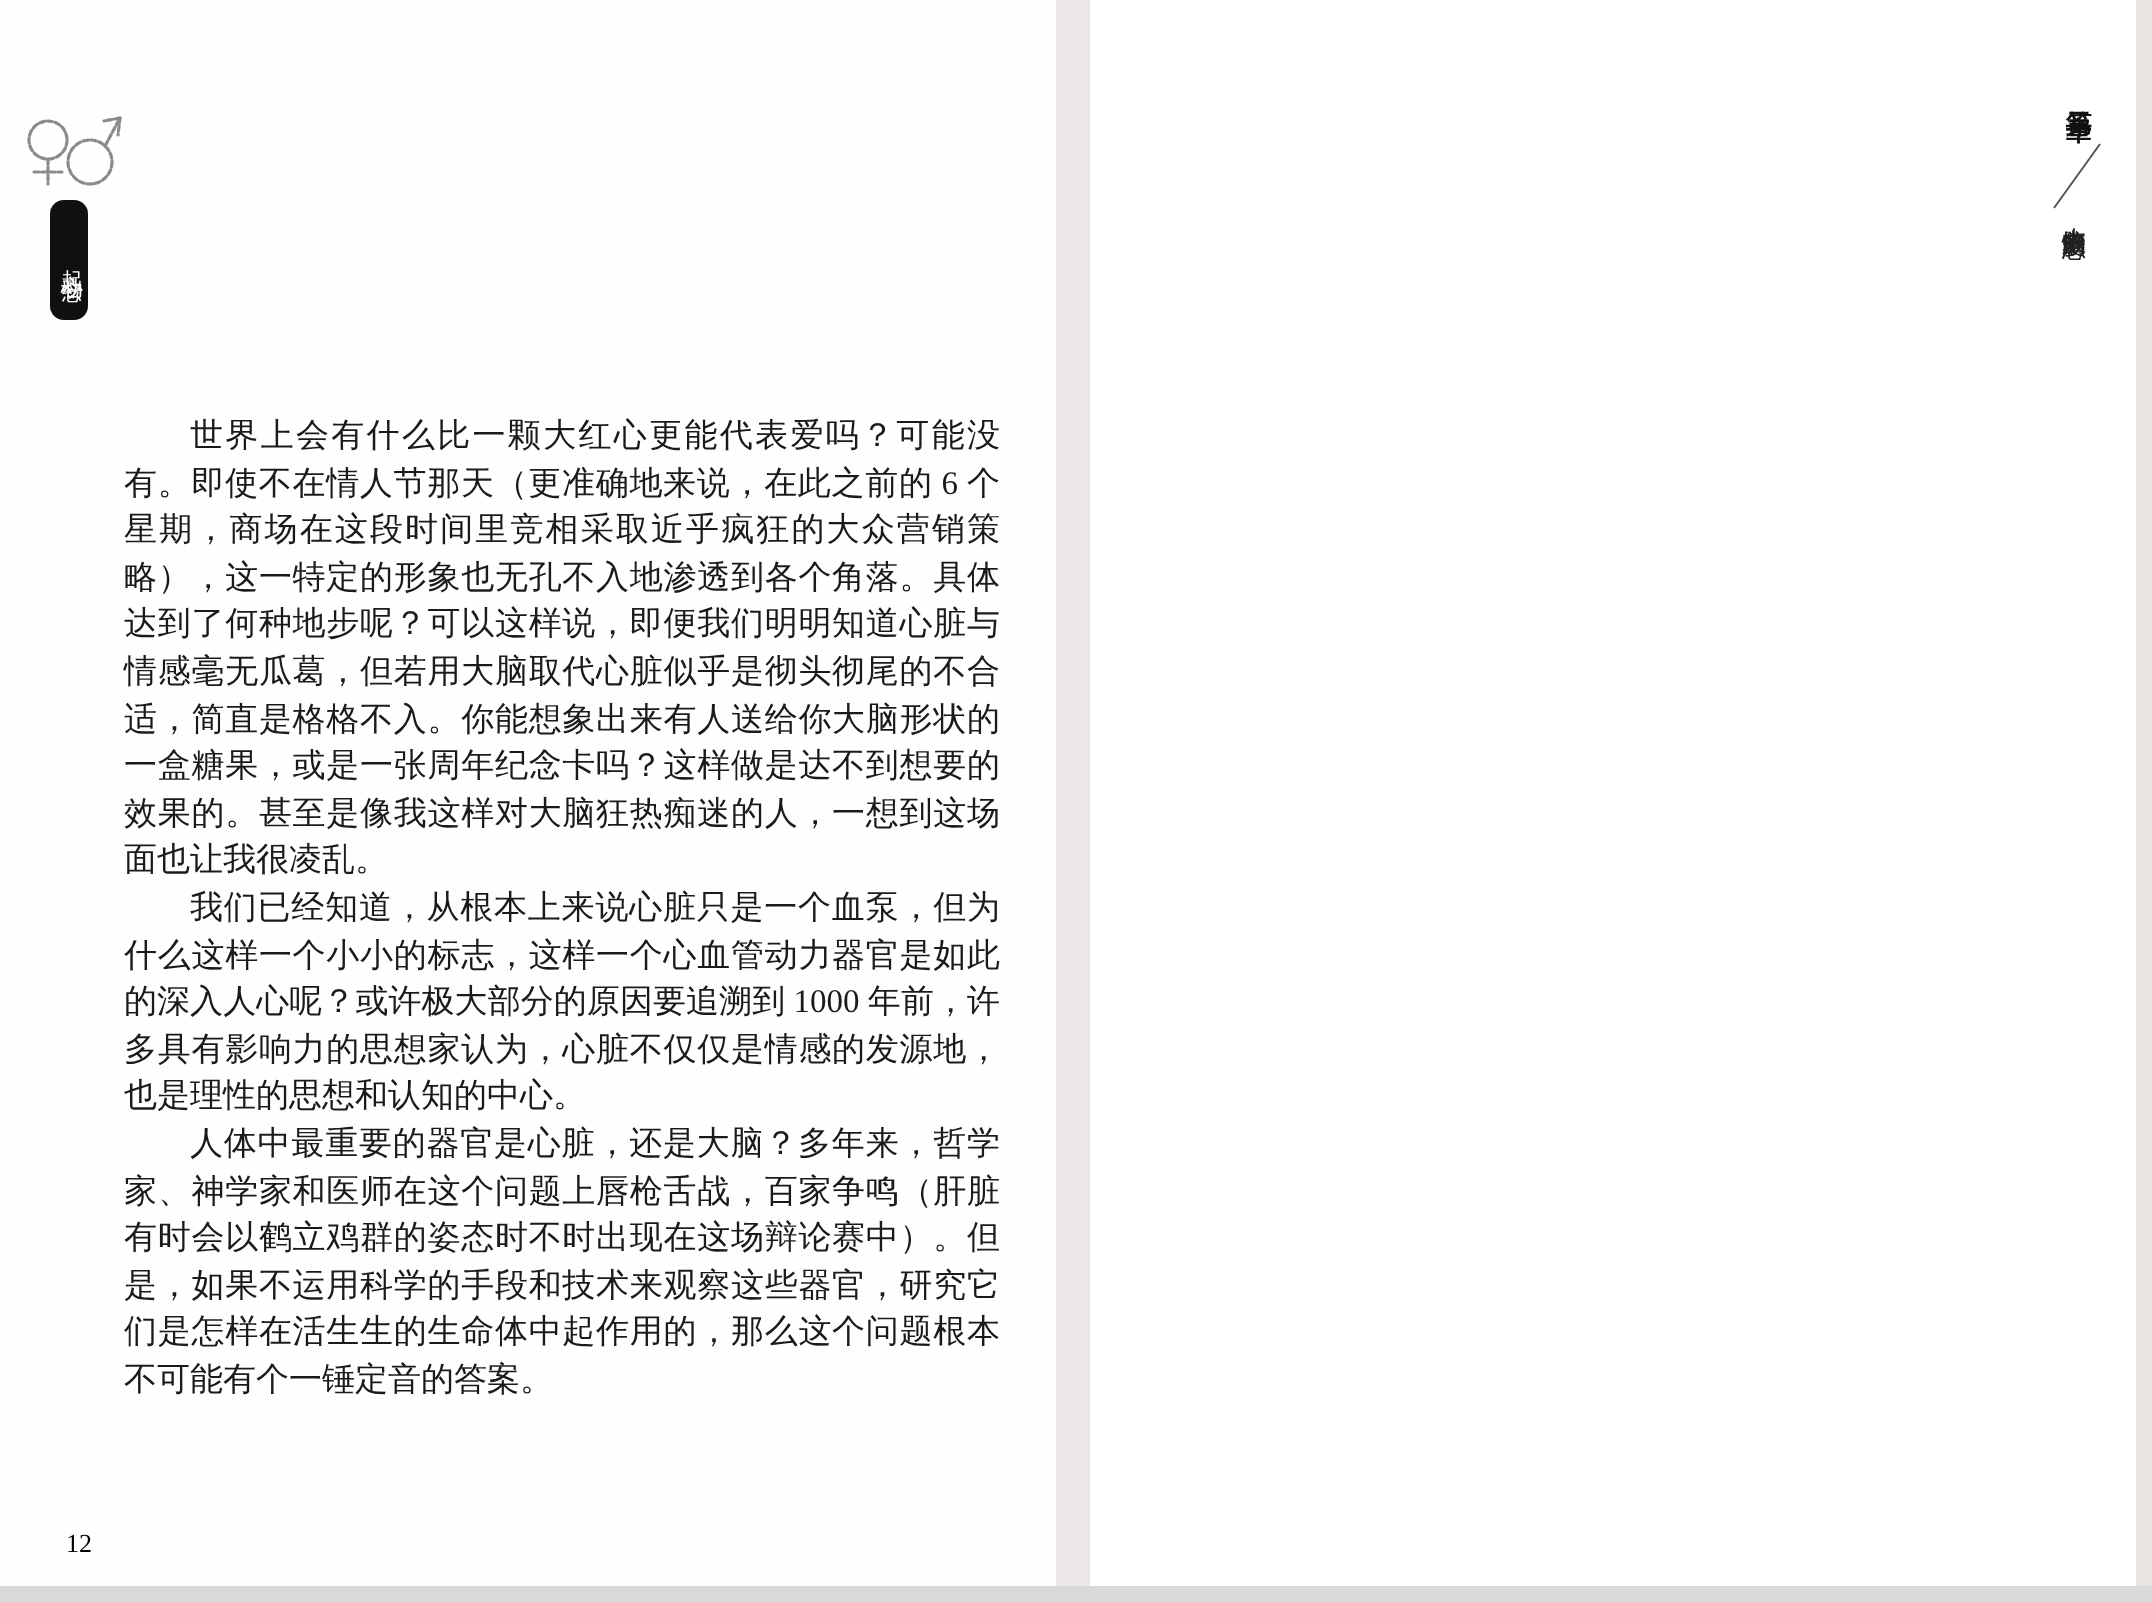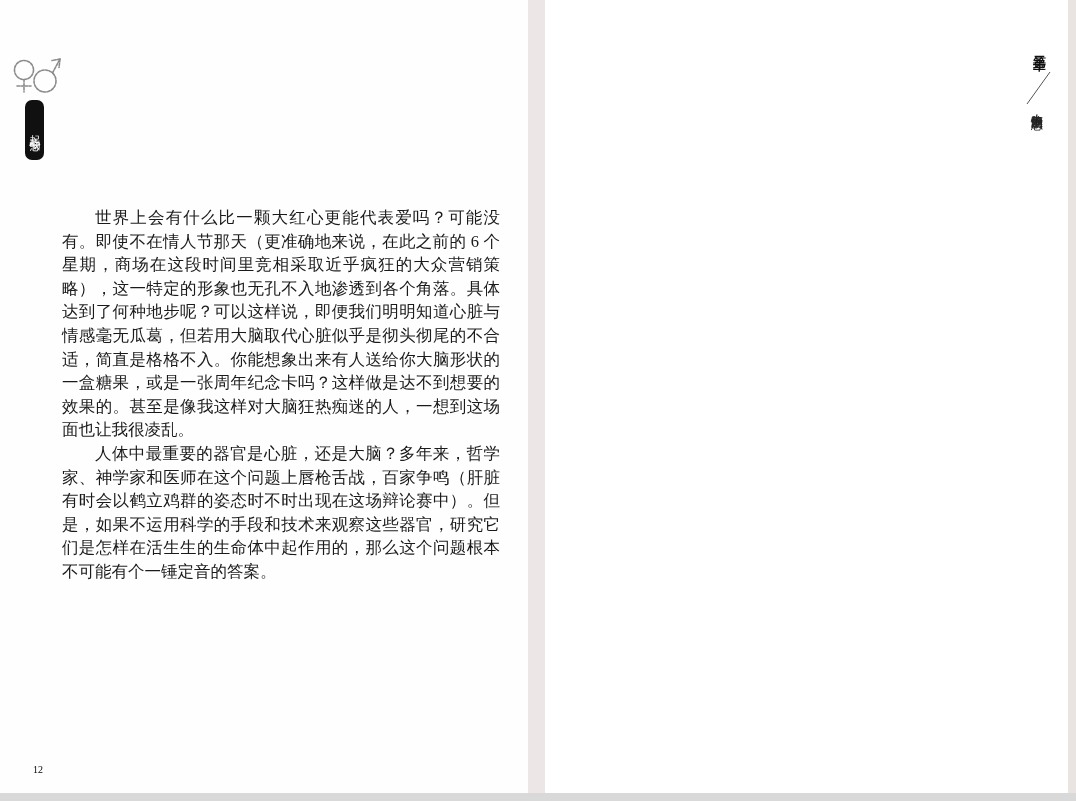--- a/index.html
+++ b/index.html
@@ -45,21 +45,21 @@
     font-weight:bold;font-size:13px;letter-spacing:1px;color:#111;
   }
   .chapter-slash{position:absolute;left:1024px;top:70px;width:28px;height:36px;}
   .chapter-title{
     position:absolute;left:1028px;top:104px;
     writing-mode:vertical-rl;text-orientation:upright;
     font-family:"Liberation Sans","DejaVu Sans",sans-serif;
     font-size:12px;letter-spacing:0.5px;color:#222;
   }
 
-  .page-num{position:absolute;font-size:10px;color:#000000;
+  .page-num{position:absolute;font-size:13px;color:#000000;
     font-family:"Liberation Serif","DejaVu Serif",serif;}
   .pn-left{left:33px;top:764px;}
 </style>
 </head>
 <body>
 
 <div class="page page-left">
   <svg class="gender-icons" viewBox="0 0 54 46" xmlns="http://www.w3.org/2000/svg">
     <g fill="none" stroke="#8b8b8b" stroke-width="1.6" stroke-dasharray="2.6 1.4" stroke-linecap="round">
 
@@ -73,20 +73,21 @@
       <line x1="50" y1="7" x2="49" y2="15.5"></line>
     </g>
   </svg>
 
   <div class="logo-badge">
     <span>起心动念</span>
   </div>
 
   <div class="text-block tb-left">
     <p>世界上会有什么比一颗大红心更能代表爱吗？可能没有。即使不在情人节那天（更准确地来说，在此之前的 6 个星期，商场在这段时间里竞相采取近乎疯狂的大众营销策略），这一特定的形象也无孔不入地渗透到各个角落。具体达到了何种地步呢？可以这样说，即便我们明明知道心脏与情感毫无瓜葛，但若用大脑取代心脏似乎是彻头彻尾的不合适，简直是格格不入。你能想象出来有人送给你大脑形状的一盒糖果，或是一张周年纪念卡吗？这样做是达不到想要的效果的。甚至是像我这样对大脑狂热痴迷的人，一想到这场面也让我很凌乱。</p>
+    <p>我们已经知道，从根本上来说心脏只是一个血泵，但为什么这样一个小小的标志，这样一个心血管动力器官是如此的深入人心呢？或许极大部分的原因要追溯到 1000 年前，许多具有影响力的思想家认为，心脏不仅仅是情感的发源地，也是理性的思想和认知的中心。</p>
     <p>人体中最重要的器官是心脏，还是大脑？多年来，哲学家、神学家和医师在这个问题上唇枪舌战，百家争鸣（肝脏有时会以鹤立鸡群的姿态时不时出现在这场辩论赛中）。但是，如果不运用科学的手段和技术来观察这些器官，研究它们是怎样在活生生的生命体中起作用的，那么这个问题根本不可能有个一锤定音的答案。</p>
   </div>
 
   <div class="page-num pn-left">12</div>
 </div>
 
 <div class="gutter"></div>
 
 <div class="page page-right">
   

